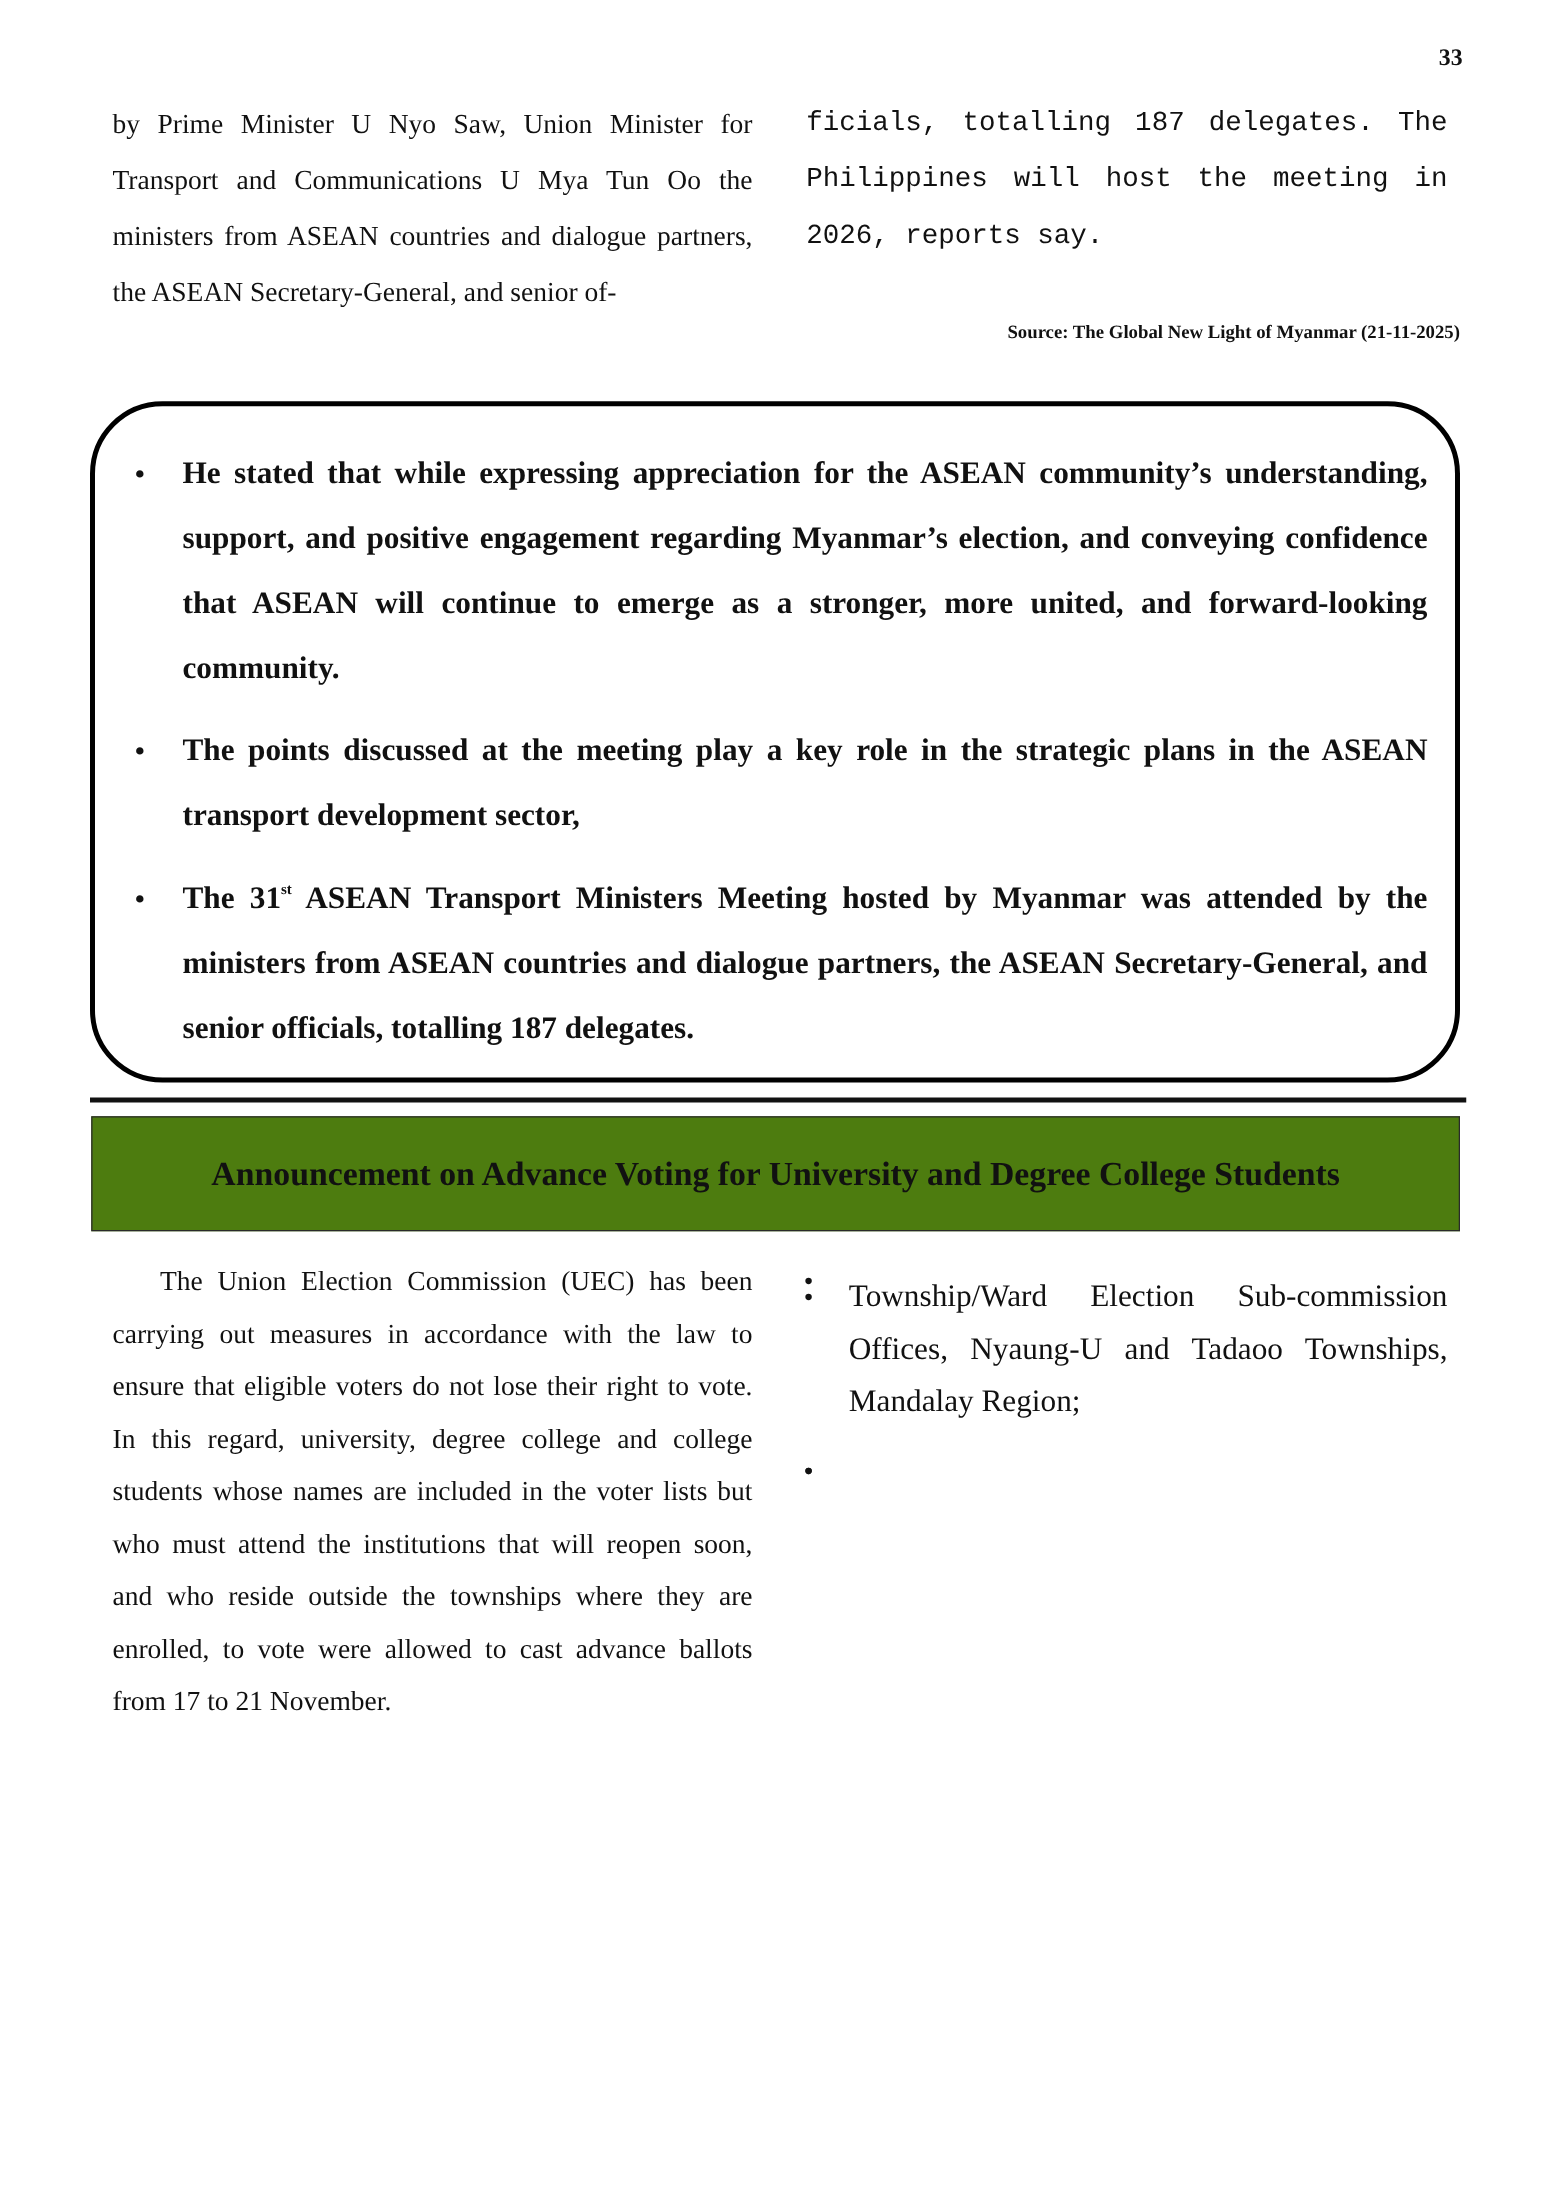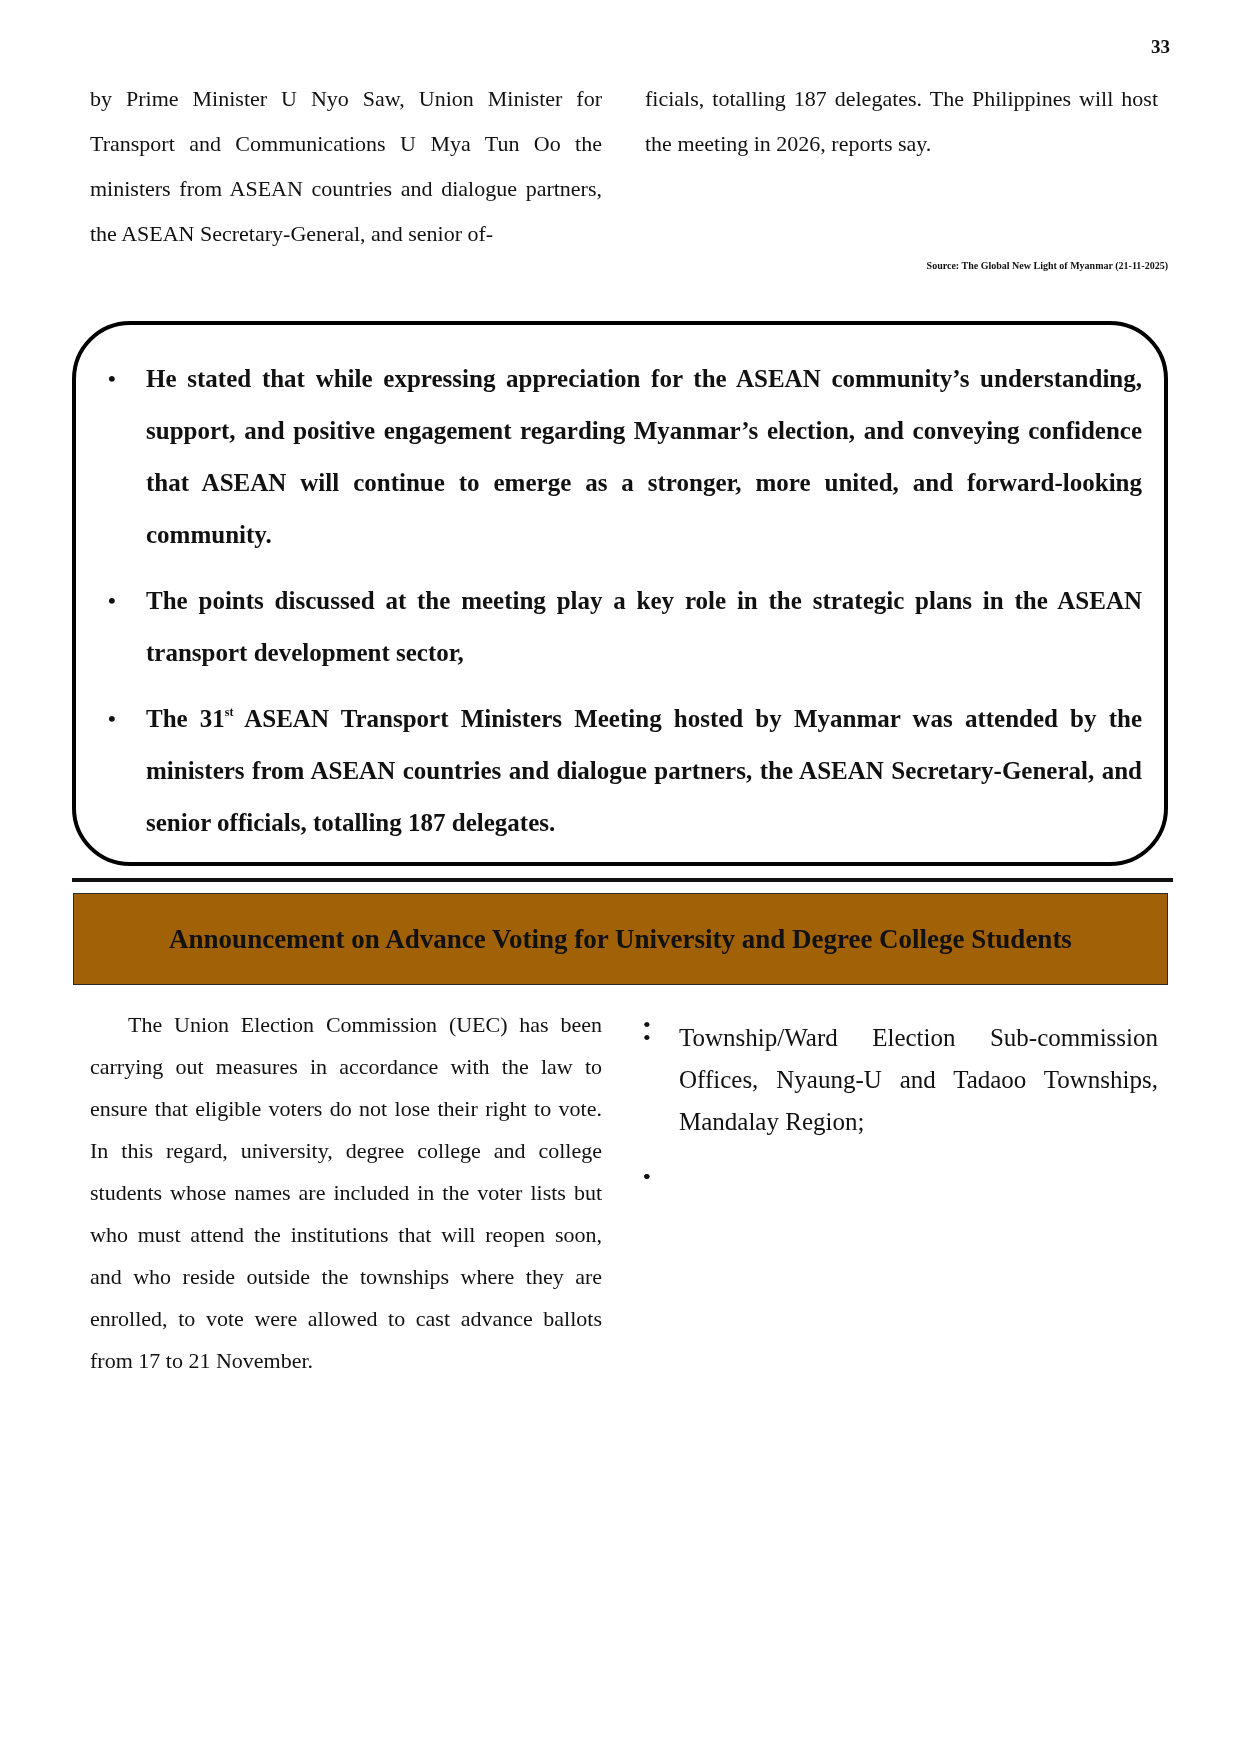--- a/index.html
+++ b/index.html
@@ -7,40 +7,40 @@
     width: 1241px; height: 1755px; position: relative; overflow: hidden;
     font-family: "Liberation Serif", "DejaVu Serif", serif; color: #111;
   }
   .page-number {
     position: absolute; top: 36px; left: 1130px; width: 40px; text-align: right;
     font-weight: bold; font-size: 19px;
   }
   .col { position: absolute; font-size: 22px; line-height: 45px; text-align: justify; }
   .col p { margin: 0; }
   #top-left { left: 90px; top: 76px; width: 512px; }
-  #top-right { left: 645px; top: 76px; width: 513px; }
+  #top-right { left: 645px; top: 76px; width: 513px; font-family: Liberation Mono, monospace; }
   .source {
     position: absolute; left: 645px; top: 256px; width: 523px; text-align: right;
-    font-size: 10px; font-weight: bold; line-height: 20px;
+    font-size: 15px; font-weight: bold; line-height: 20px;
   }
   .callout {
     position: absolute; left: 72px; top: 321px; width: 1096px; height: 545px;
     box-sizing: border-box; border: 4px solid #000; border-radius: 58px;
   }
   .callout ul { list-style: none; margin: 0; padding: 0; position: absolute; left: 30px; top: 28px; width: 1036px; }
   .callout li {
     position: relative; padding-left: 40px; font-weight: bold; font-size: 25px;
     line-height: 52px; text-align: justify; margin-bottom: 14px;
   }
   .callout li .bullet { position: absolute; left: 2px; top: 0; font-size: 22px; }
   .callout sup { font-size: 12px; line-height: 0; vertical-align: 11px; }
   .rule { position: absolute; left: 72px; top: 878px; width: 1101px; height: 4px; background: #111; }
   .banner {
     position: absolute; left: 73px; top: 893px; width: 1095px; height: 92px;
-    box-sizing: border-box; background: #a16207; border: 1.5px solid #2a2a2a;
+    box-sizing: border-box; background: #4d7c0f; border: 1.5px solid #2a2a2a;
     display: flex; align-items: center; justify-content: center;
     font-weight: bold; font-size: 27px;
   }
   #bottom-left { left: 90px; top: 1004px; width: 512px; line-height: 42px; }
   #bottom-left .indent { text-indent: 38px; }
   #bottom-left .bold-p { font-weight: bold; margin-top: 12px; line-height: 41px; }
   .places { position: absolute; left: 640px; top: 1004px; width: 518px; list-style: none; margin: 0; padding: 0; }
   .places li {
     position: relative; padding-left: 39px; font-size: 25px; line-height: 42px;
     text-align: justify; margin-bottom: 13px;

